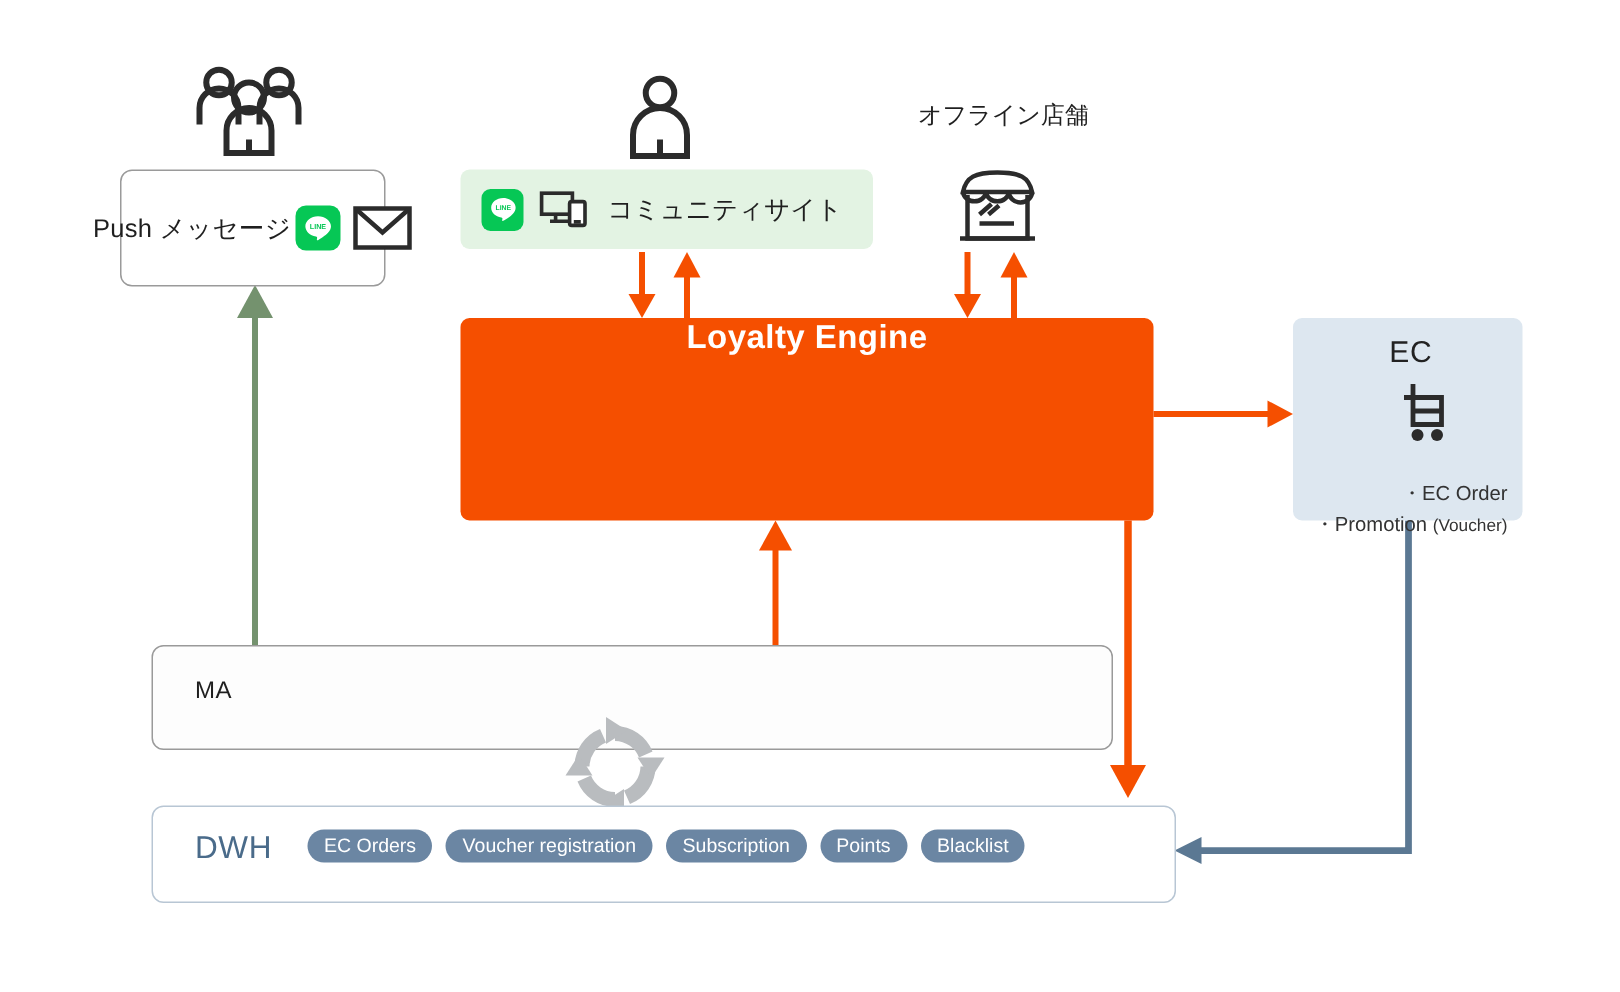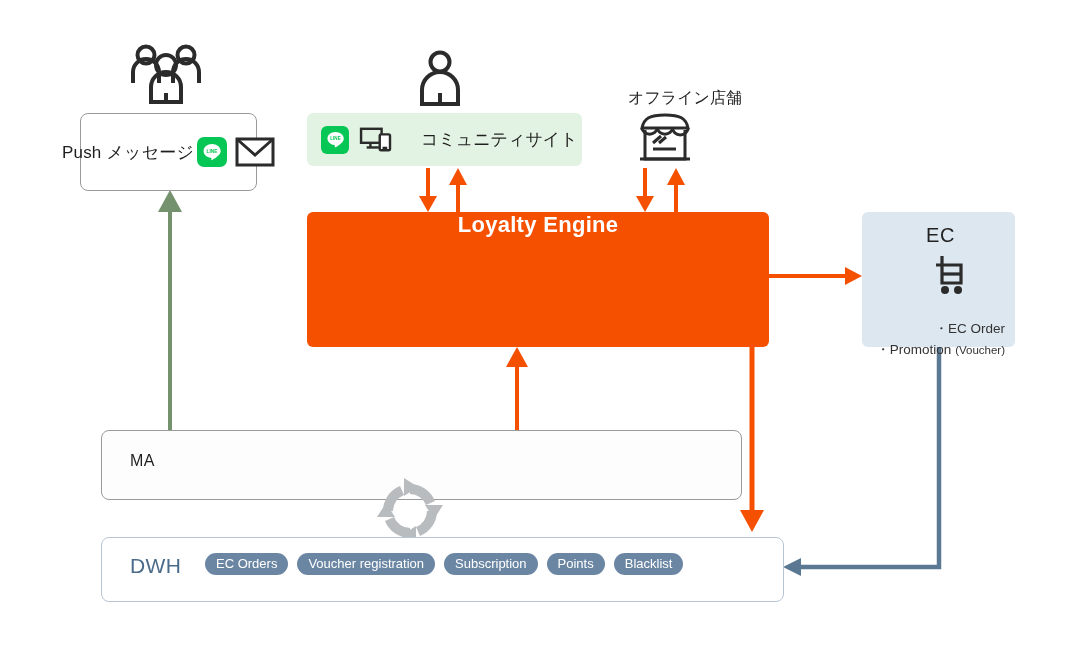--- a/index.html
+++ b/index.html
@@ -38,27 +38,27 @@
   .box-community {
     left: 307px; top: 113px; width: 275px; height: 53px;
     background: #e3f3e3;
     border-radius: 6px;
     display: flex; align-items: center; gap: 10px;
     padding-left: 14px;
     box-sizing: border-box;
   }
   .community-label {
     font-size: 17px; color: #1f1f1f; white-space: nowrap;
-    margin-left: 18px;
+    margin-left: 2px;
     text-align: right;
   }
 
   .offline-label {
-    left: 612px; top: 88px;
-    font-size: 16px; color: #1f1f1f; white-space: nowrap; margin-left: 16px;
+    left: 612px; top: 67px;
+    font-size: 16px; color: #1f1f1f; white-space: nowrap;
   }
 
   .box-engine {
     left: 307px; top: 212px; width: 462px; height: 135px;
     background: #f54f00;
     border-radius: 6px;
     display: flex; justify-content: center;
   }
   .engine-label {
     color: #ffffff; font-size: 22px; font-weight: bold; letter-spacing: .3px;

